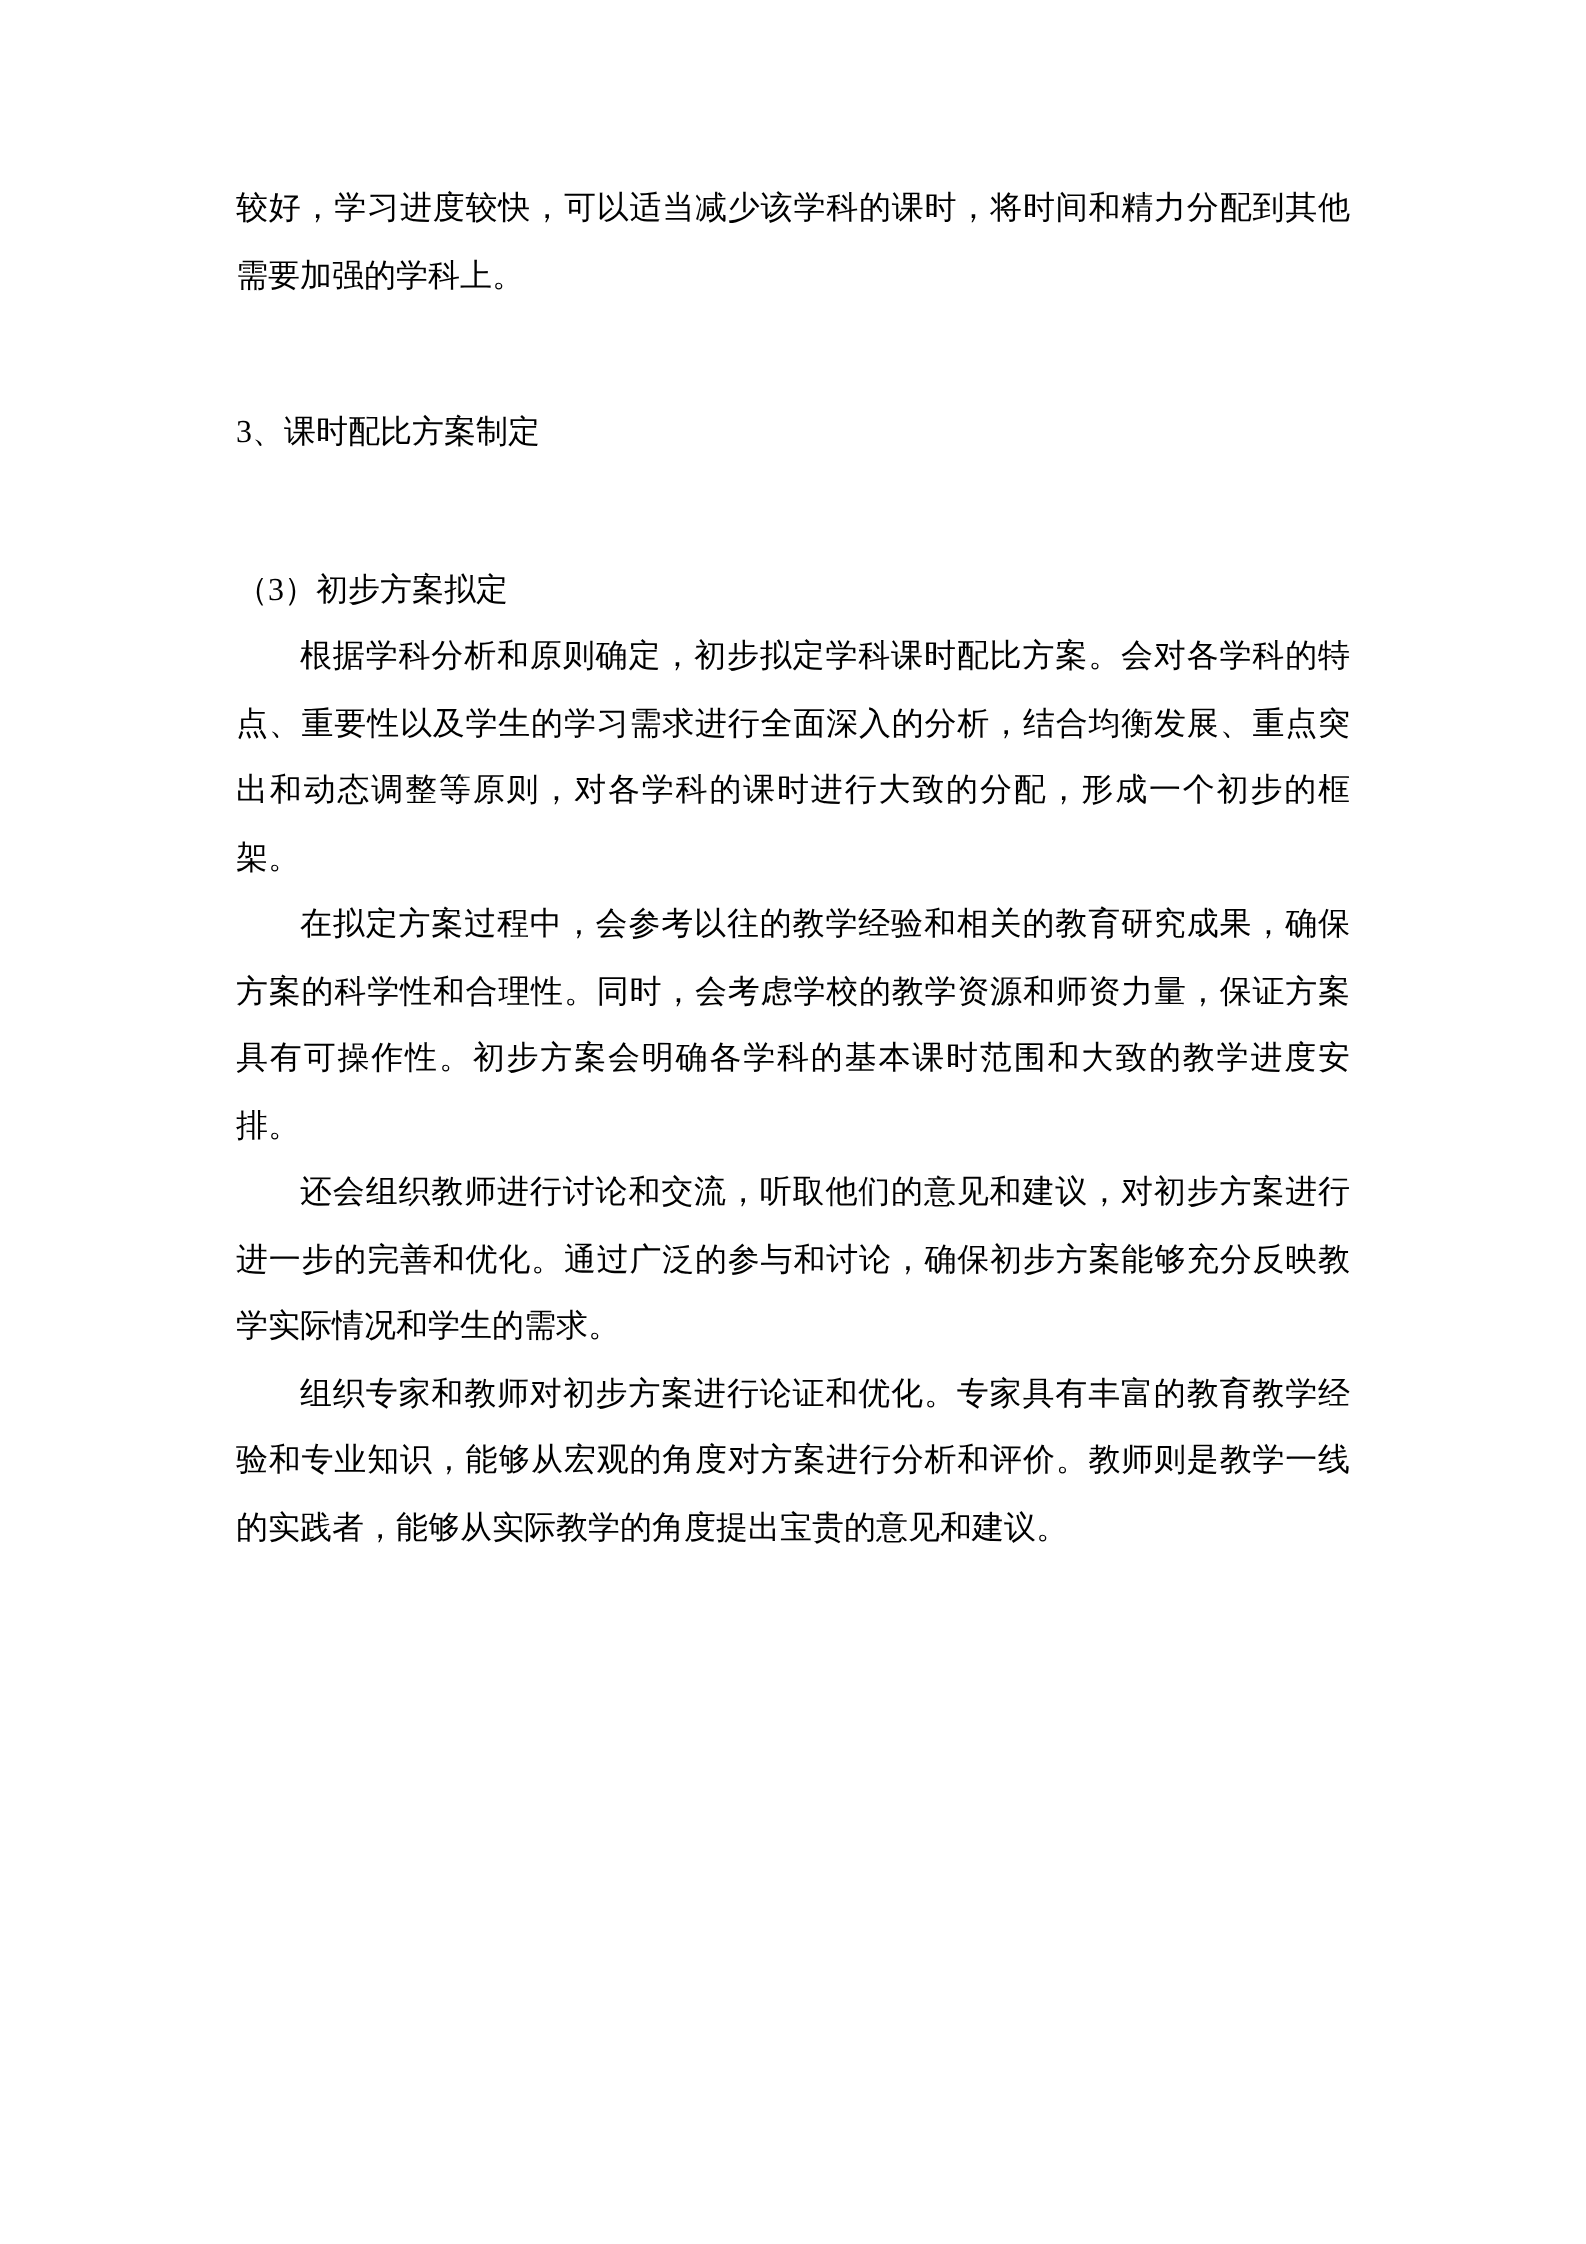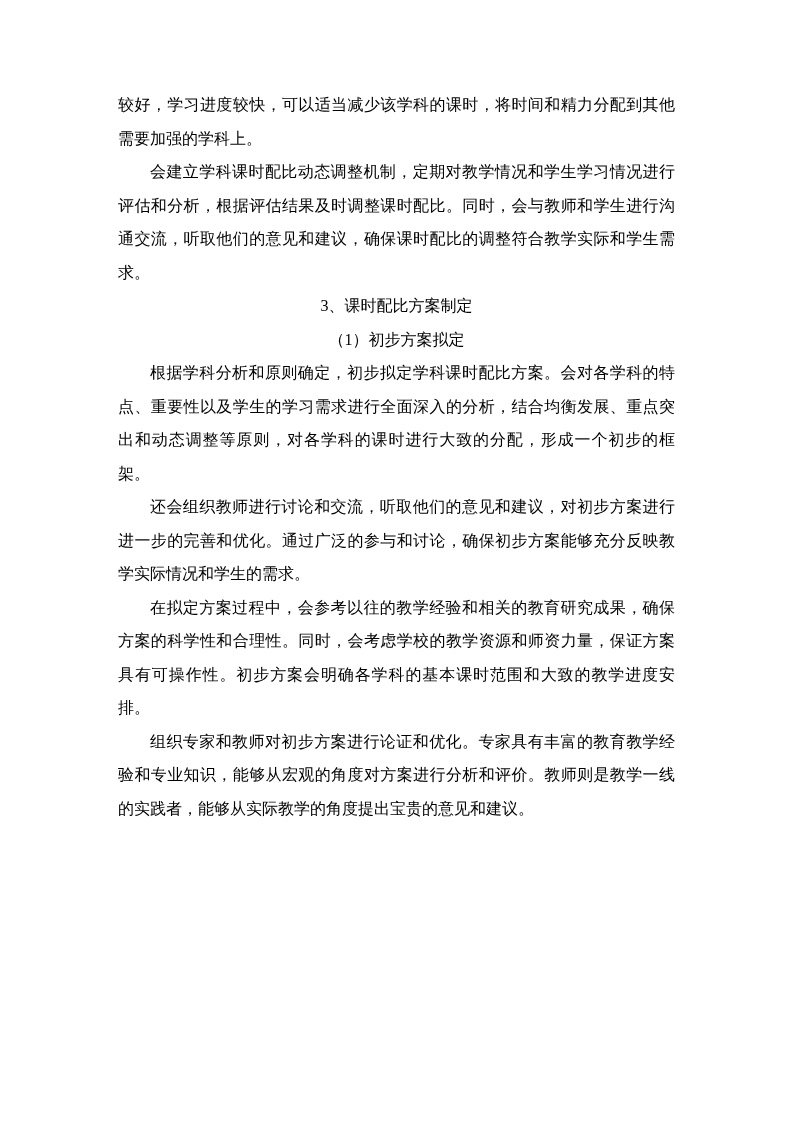--- a/index.html
+++ b/index.html
@@ -26,30 +26,30 @@
       font-size: 16px;
       line-height: 33.5px;
       text-align: justify;
       word-break: break-all;
       color: #000000;
     }
     .para.indent {
       text-indent: 2em;
     }
     .para.heading {
-      text-align: center;
+      text-align: left;
+      margin-top: 45px;
     }
   </style>
 </head>
 <body>
 
 <div class="page">
   <div class="content" id="paragraphs">
       <p class="para">较好，学习进度较快，可以适当减少该学科的课时，将时间和精力分配到其他需要加强的学科上。</p>
-      <p class="para indent">会建立学科课时配比动态调整机制，定期对教学情况和学生学习情况进行评估和分析，根据评估结果及时调整课时配比。同时，会与教师和学生进行沟通交流，听取他们的意见和建议，确保课时配比的调整符合教学实际和学生需求。</p>
       <p class="para heading">3、课时配比方案制定</p>
-      <p class="para heading">（1）初步方案拟定</p>
+      <p class="para heading">（3）初步方案拟定</p>
       <p class="para indent">根据学科分析和原则确定，初步拟定学科课时配比方案。会对各学科的特点、重要性以及学生的学习需求进行全面深入的分析，结合均衡发展、重点突出和动态调整等原则，对各学科的课时进行大致的分配，形成一个初步的框架。</p>
+      <p class="para indent">在拟定方案过程中，会参考以往的教学经验和相关的教育研究成果，确保方案的科学性和合理性。同时，会考虑学校的教学资源和师资力量，保证方案具有可操作性。初步方案会明确各学科的基本课时范围和大致的教学进度安排。</p>
       <p class="para indent">还会组织教师进行讨论和交流，听取他们的意见和建议，对初步方案进行进一步的完善和优化。通过广泛的参与和讨论，确保初步方案能够充分反映教学实际情况和学生的需求。</p>
-      <p class="para indent">在拟定方案过程中，会参考以往的教学经验和相关的教育研究成果，确保方案的科学性和合理性。同时，会考虑学校的教学资源和师资力量，保证方案具有可操作性。初步方案会明确各学科的基本课时范围和大致的教学进度安排。</p>
       <p class="para indent">组织专家和教师对初步方案进行论证和优化。专家具有丰富的教育教学经验和专业知识，能够从宏观的角度对方案进行分析和评价。教师则是教学一线的实践者，能够从实际教学的角度提出宝贵的意见和建议。</p>
     </div>
 </div>
 
 </body></html>

